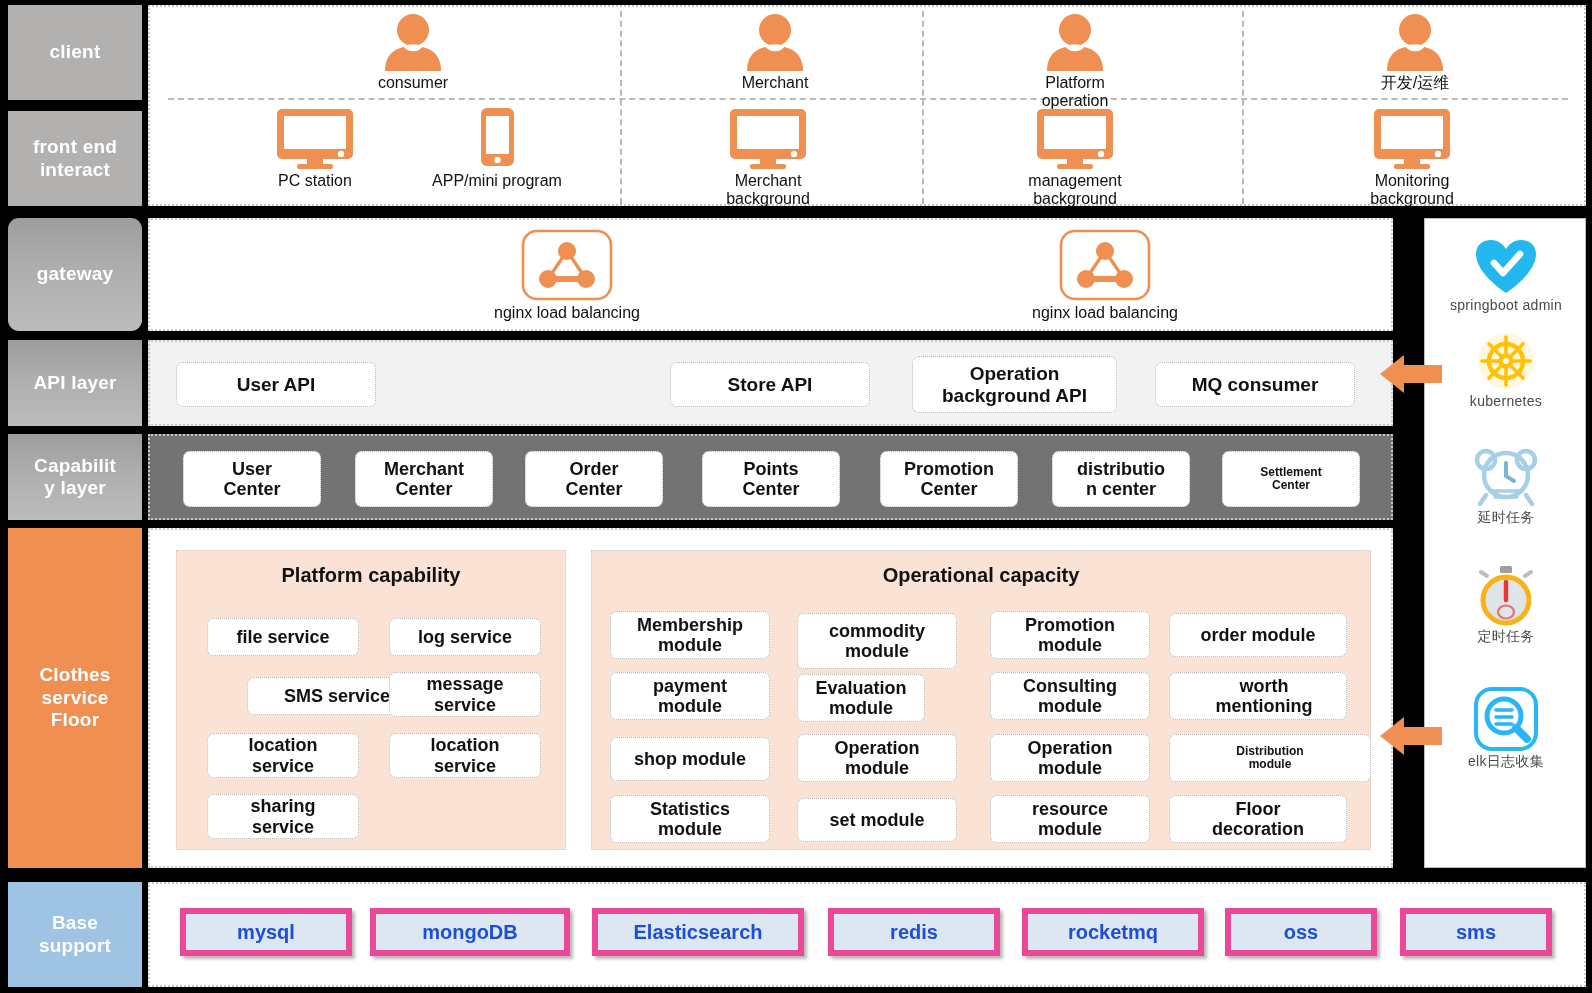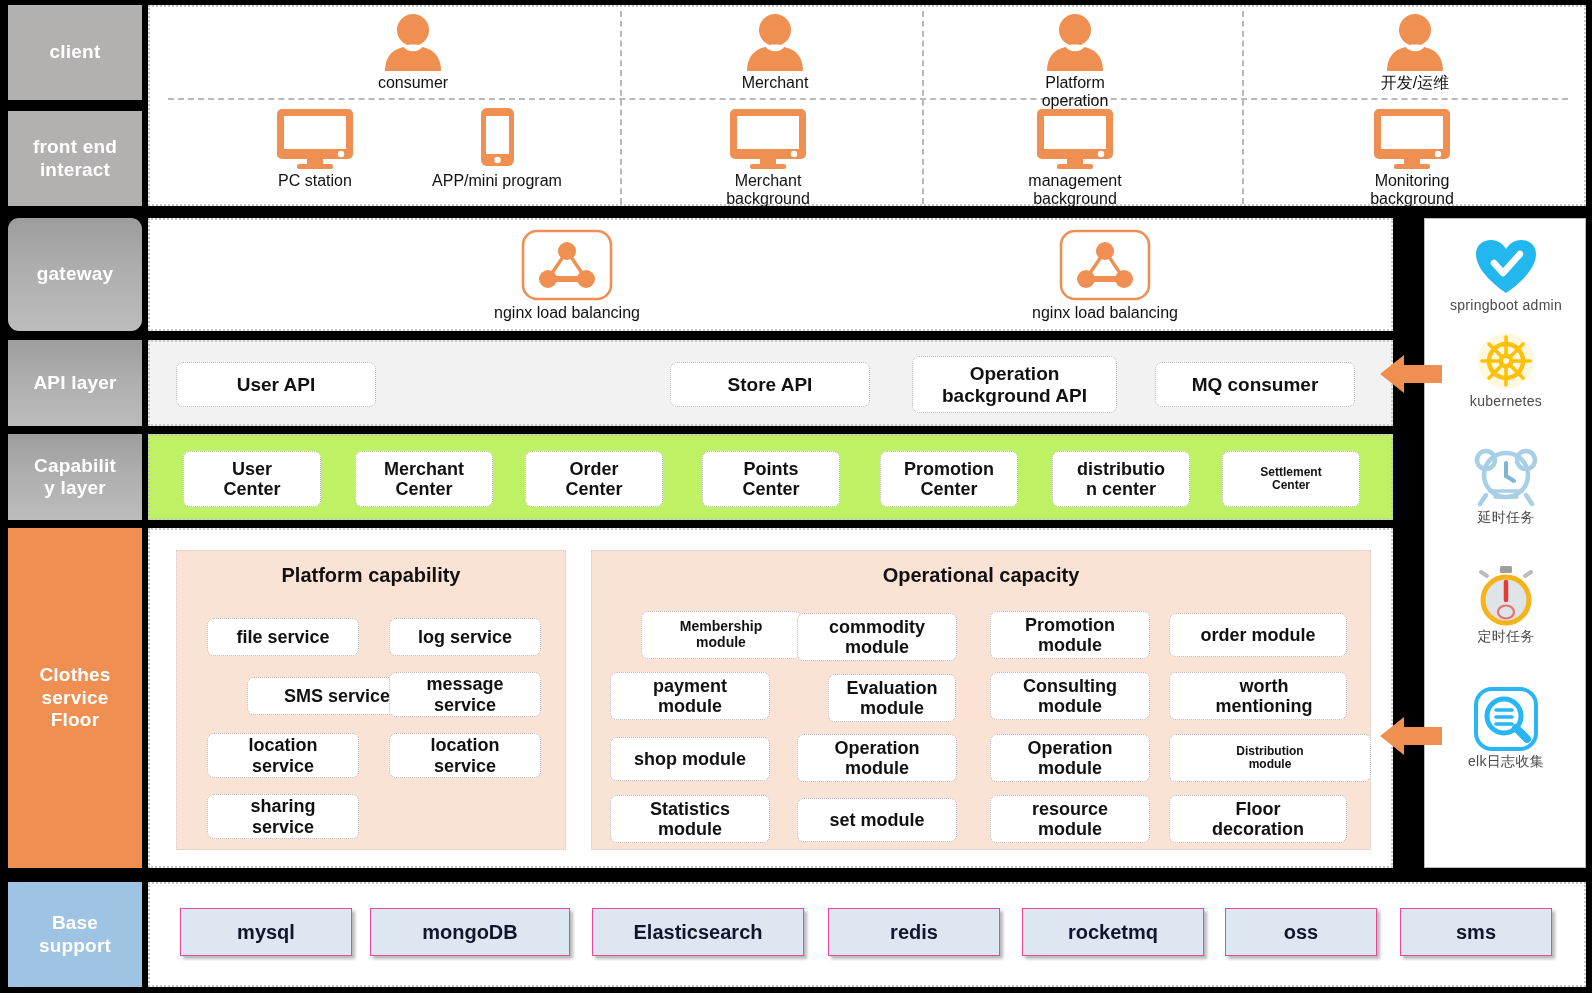--- a/index.html
+++ b/index.html
@@ -41,24 +41,24 @@
 
   .vsep { position:absolute; width:0; border-left:2px dashed #b9b9b9; }
   .hsep { position:absolute; height:0; border-top:2px dashed #b9b9b9; }
 
   .sb-item { position:absolute; display:flex; flex-direction:column;
              align-items:center; width:150px; }
   .sb-item .sb-cap { margin-top:2px; font-size:14px; color:#4a4a4a;
                      text-align:center; letter-spacing:.3px; }
 
   .base-box {
-    background:#dde7f1; border:1px solid #ec4899;
+    background:#dde7f1; border:6px solid #ec4899;
     box-shadow:3px 3px 3px rgba(0,0,0,.28);
     display:flex; align-items:center; justify-content:center;
-    font-weight:bold; font-size:20px; color:#0f172a;
+    font-weight:bold; font-size:20px; color:#1d4ed8;
   }
   .arrow { position:absolute; }
 </style>
 </head>
 <body>
 
 <div id="root">
 
   <div class="lbl gray-flat" style="position:absolute;left:8px;top:5px;width:134px;height:95px;">client</div>
 
@@ -210,21 +210,21 @@
   </div>
 
   <div class="panel" style="position:absolute;left:148px;top:340px;width:1245px;height:86px;background:#f2f2f2;">
     <div class="dashbox" style="position:absolute;left:26px;top:20px;width:200px;height:45px;font-size:19px;">User API</div>
     <div class="dashbox" style="position:absolute;left:520px;top:20px;width:200px;height:45px;font-size:19px;">Store API</div>
     <div class="dashbox" style="position:absolute;left:762px;top:14px;width:205px;height:57px;font-size:19px;white-space:pre-line;">Operation
 background API</div>
     <div class="dashbox" style="position:absolute;left:1005px;top:20px;width:200px;height:45px;font-size:19px;">MQ consumer</div>
   </div>
 
-  <div class="panel" style="position:absolute;left:148px;top:434px;width:1245px;height:86px;background:#bef264;">
+  <div class="panel" style="position:absolute;left:148px;top:434px;width:1245px;height:86px;background:#737373;">
     <div class="dashbox" style="position:absolute;left:33px;top:15px;width:138px;height:56px;font-size:18px;white-space:pre-line;">User
 Center</div>
     <div class="dashbox" style="position:absolute;left:205px;top:15px;width:138px;height:56px;font-size:18px;white-space:pre-line;">Merchant
 Center</div>
     <div class="dashbox" style="position:absolute;left:375px;top:15px;width:138px;height:56px;font-size:18px;white-space:pre-line;">Order
 Center</div>
     <div class="dashbox" style="position:absolute;left:552px;top:15px;width:138px;height:56px;font-size:18px;white-space:pre-line;">Points
 Center</div>
     <div class="dashbox" style="position:absolute;left:730px;top:15px;width:138px;height:56px;font-size:18px;white-space:pre-line;">Promotion
 Center</div>
@@ -248,31 +248,31 @@
 service</div>
       <div class="dashbox" style="position:absolute;left:212px;top:182px;width:152px;height:45px;font-size:18px;white-space:pre-line;">location
 service</div>
       <div class="dashbox" style="position:absolute;left:30px;top:243px;width:152px;height:45px;font-size:18px;white-space:pre-line;">sharing
 service</div>
     </div>
 
     <div class="peach" style="position:absolute;left:441px;top:20px;width:780px;height:300px;">
       <div class="cap-title" style="margin-top:13px;font-size:20px;">Operational capacity</div>
 
-      <div class="dashbox" style="position:absolute;left:18px;top:60px;width:160px;height:48px;font-size:14px;white-space:pre-line;margin-left:31px;">Membership
-module</div>
-      <div class="dashbox" style="position:absolute;left:205px;top:62px;width:160px;height:48px;font-size:18px;white-space:pre-line;">commodity
+      <div class="dashbox" style="position:absolute;left:18px;top:60px;width:160px;height:48px;font-size:18px;white-space:pre-line;">Membership
+module</div>
+      <div class="dashbox" style="position:absolute;left:205px;top:62px;width:160px;height:56px;font-size:18px;white-space:pre-line;">commodity
 module</div>
       <div class="dashbox" style="position:absolute;left:398px;top:60px;width:160px;height:48px;font-size:18px;white-space:pre-line;">Promotion
 module</div>
       <div class="dashbox" style="position:absolute;left:577px;top:62px;width:178px;height:44px;font-size:18px;white-space:pre-line;">order module</div>
 
       <div class="dashbox" style="position:absolute;left:18px;top:121px;width:160px;height:48px;font-size:18px;white-space:pre-line;">payment
 module</div>
-      <div class="dashbox" style="position:absolute;left:205px;top:123px;width:128px;height:48px;font-size:18px;white-space:pre-line;margin-left:31px;">Evaluation
+      <div class="dashbox" style="position:absolute;left:205px;top:123px;width:128px;height:48px;font-size:18px;white-space:pre-line;">Evaluation
 module</div>
       <div class="dashbox" style="position:absolute;left:398px;top:121px;width:160px;height:48px;font-size:18px;white-space:pre-line;">Consulting
 module</div>
       <div class="dashbox" style="position:absolute;left:577px;top:121px;width:178px;height:48px;font-size:18px;white-space:pre-line;padding-left:12px;">worth
 mentioning</div>
 
       <div class="dashbox" style="position:absolute;left:18px;top:186px;width:160px;height:44px;font-size:18px;white-space:pre-line;">shop module</div>
       <div class="dashbox" style="position:absolute;left:205px;top:183px;width:160px;height:48px;font-size:18px;white-space:pre-line;">Operation
 module</div>
       <div class="dashbox" style="position:absolute;left:398px;top:183px;width:160px;height:48px;font-size:18px;white-space:pre-line;">Operation

